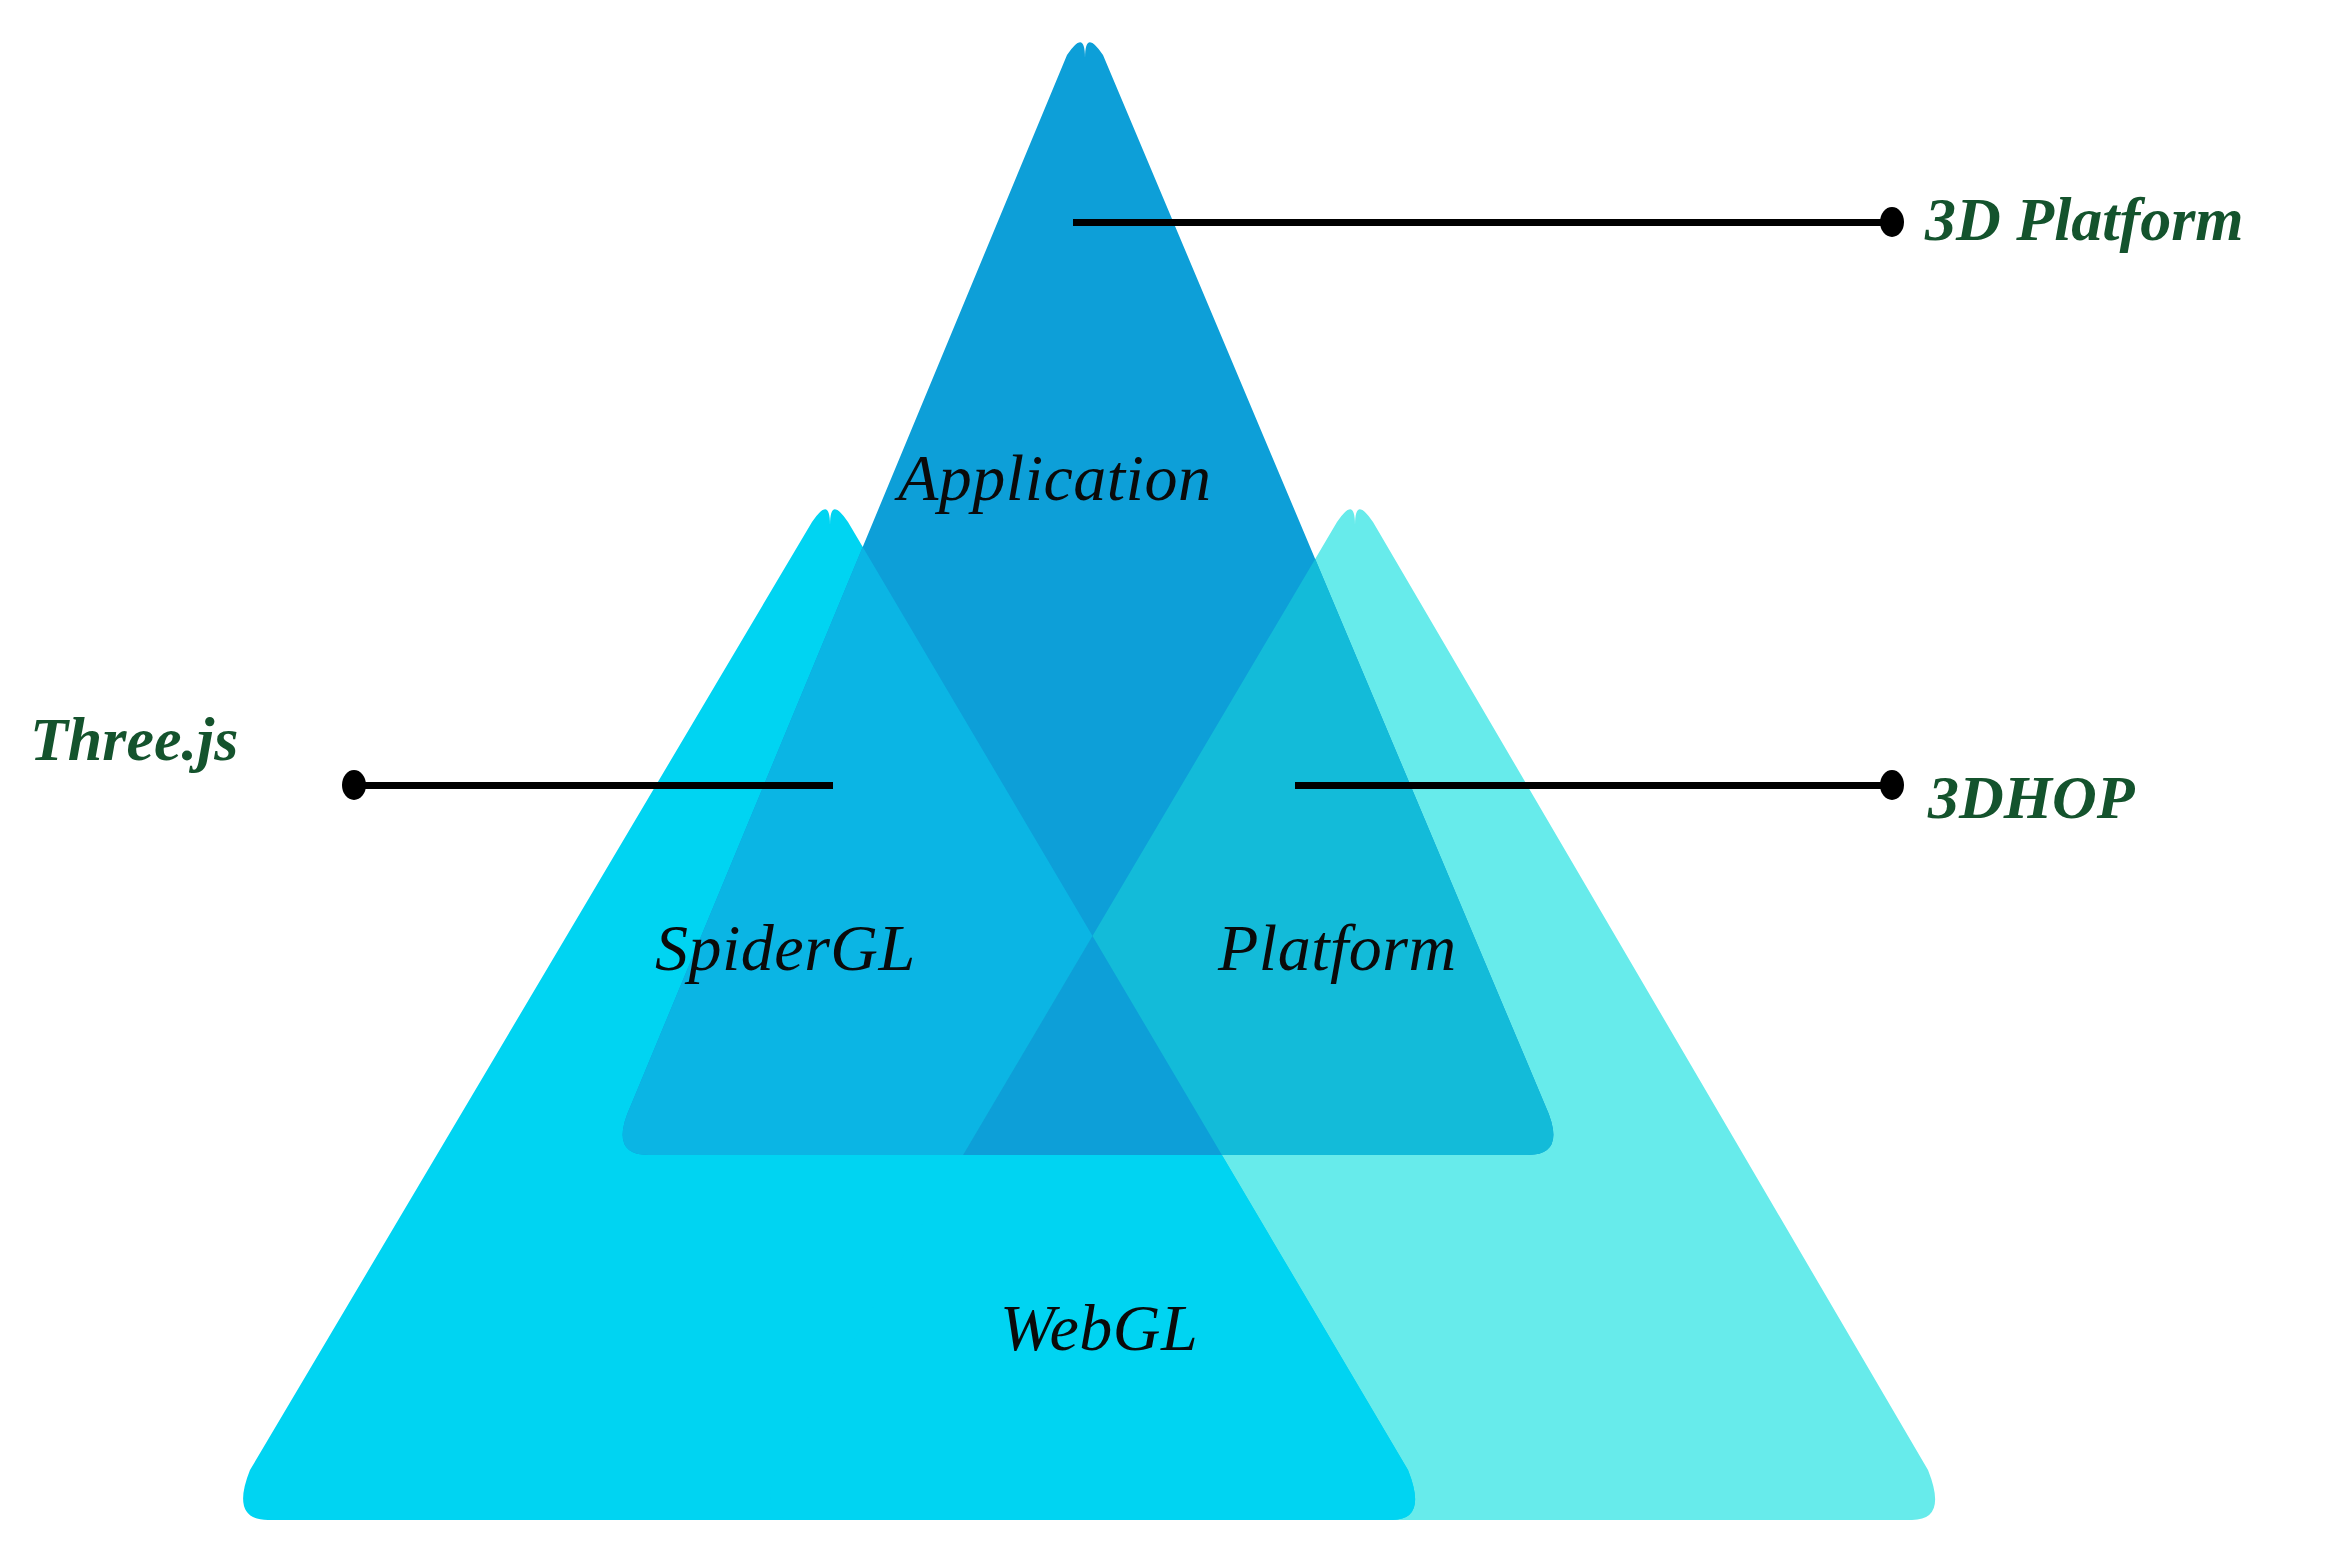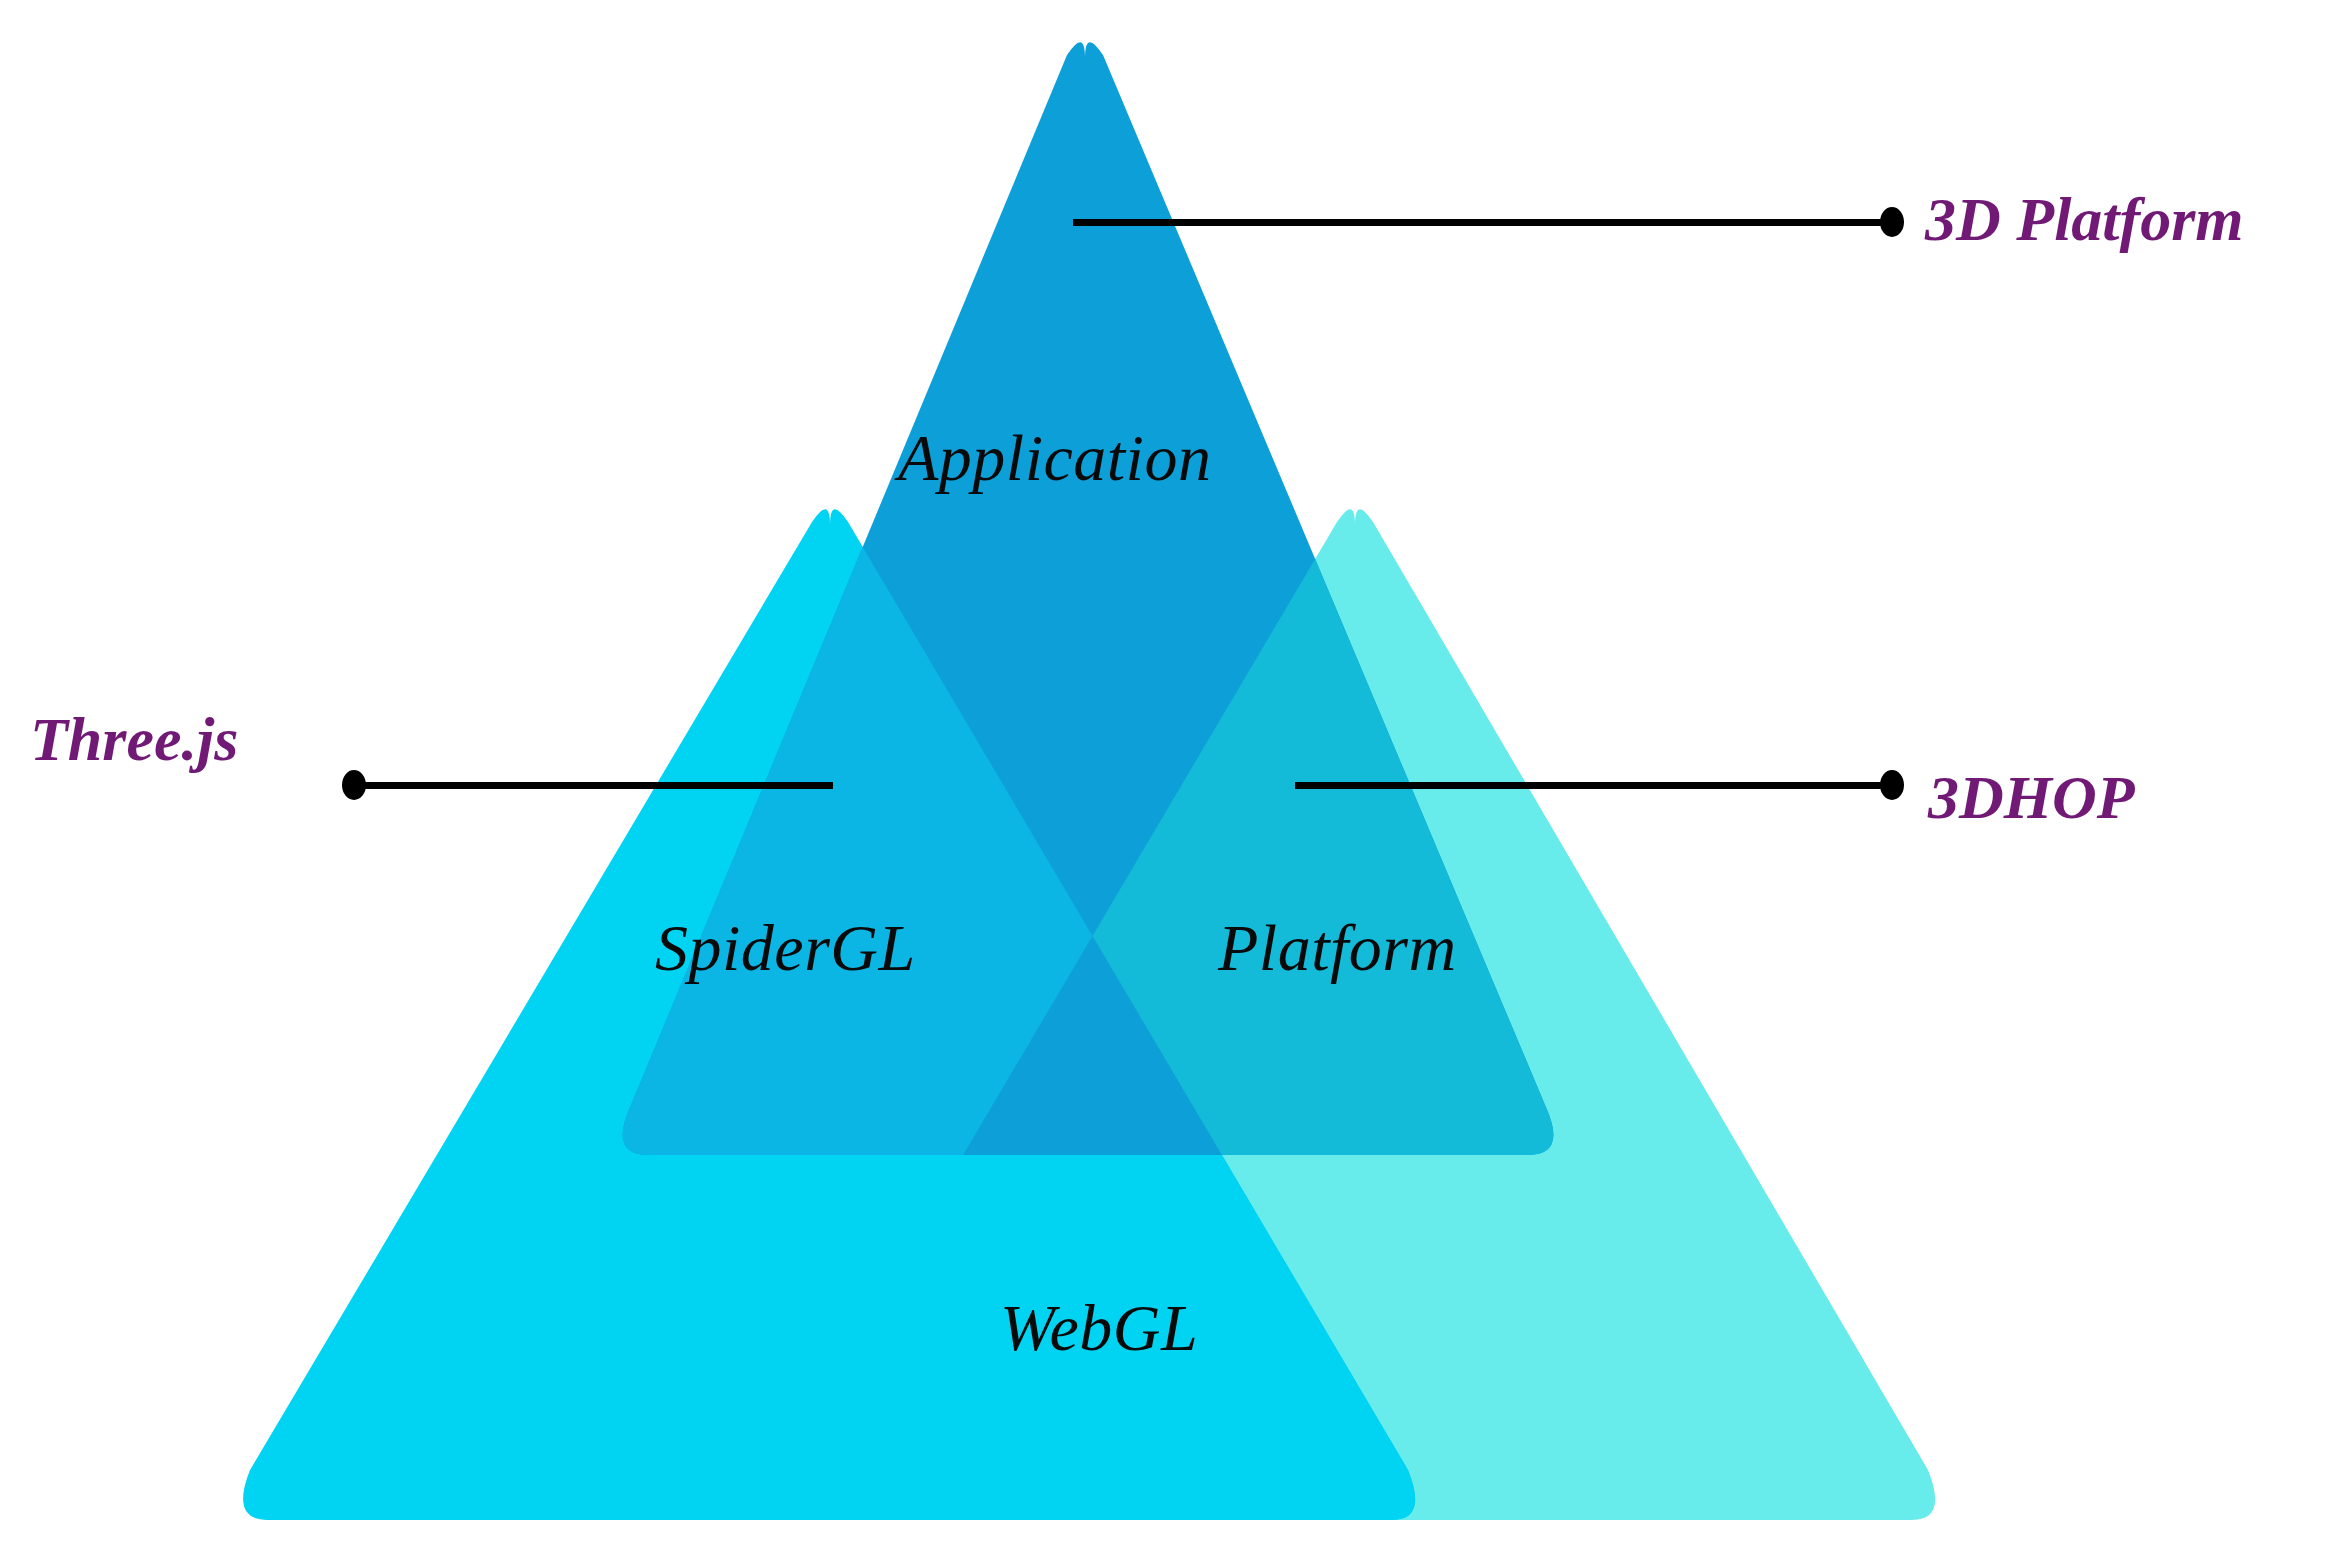--- a/index.html
+++ b/index.html
@@ -32,28 +32,28 @@
     position: absolute;
     color: #0a0a0a;
     font-style: italic;
     font-weight: 400;
     font-size: 66px;
     line-height: 1;
     white-space: nowrap;
     font-family: "Liberation Serif", "DejaVu Serif", serif;
     letter-spacing: 0.5px;
   }
-  #label-application { left: 898px; top: 425px; }
+  #label-application { left: 898px; top: 445px; }
   #label-library     { left: 655px; top: 915px; }
   #label-framework   { left: 1218px; top: 915px; }
   #label-webgl       { left: 1000px; top: 1295px; }
 
   .callout-text {
     position: absolute;
-    color: #701a75;
+    color: #14532d;
     font-style: italic;
     font-weight: 700;
     font-size: 62px;
     line-height: 1.12;
     white-space: nowrap;
     font-family: "Liberation Serif", "DejaVu Serif", serif;
   }
   #callout-platform { left: 1925px; top: 185px; }
   #callout-3dhop    { left: 1928px; top: 763px; }
   #callout-threejs  {

